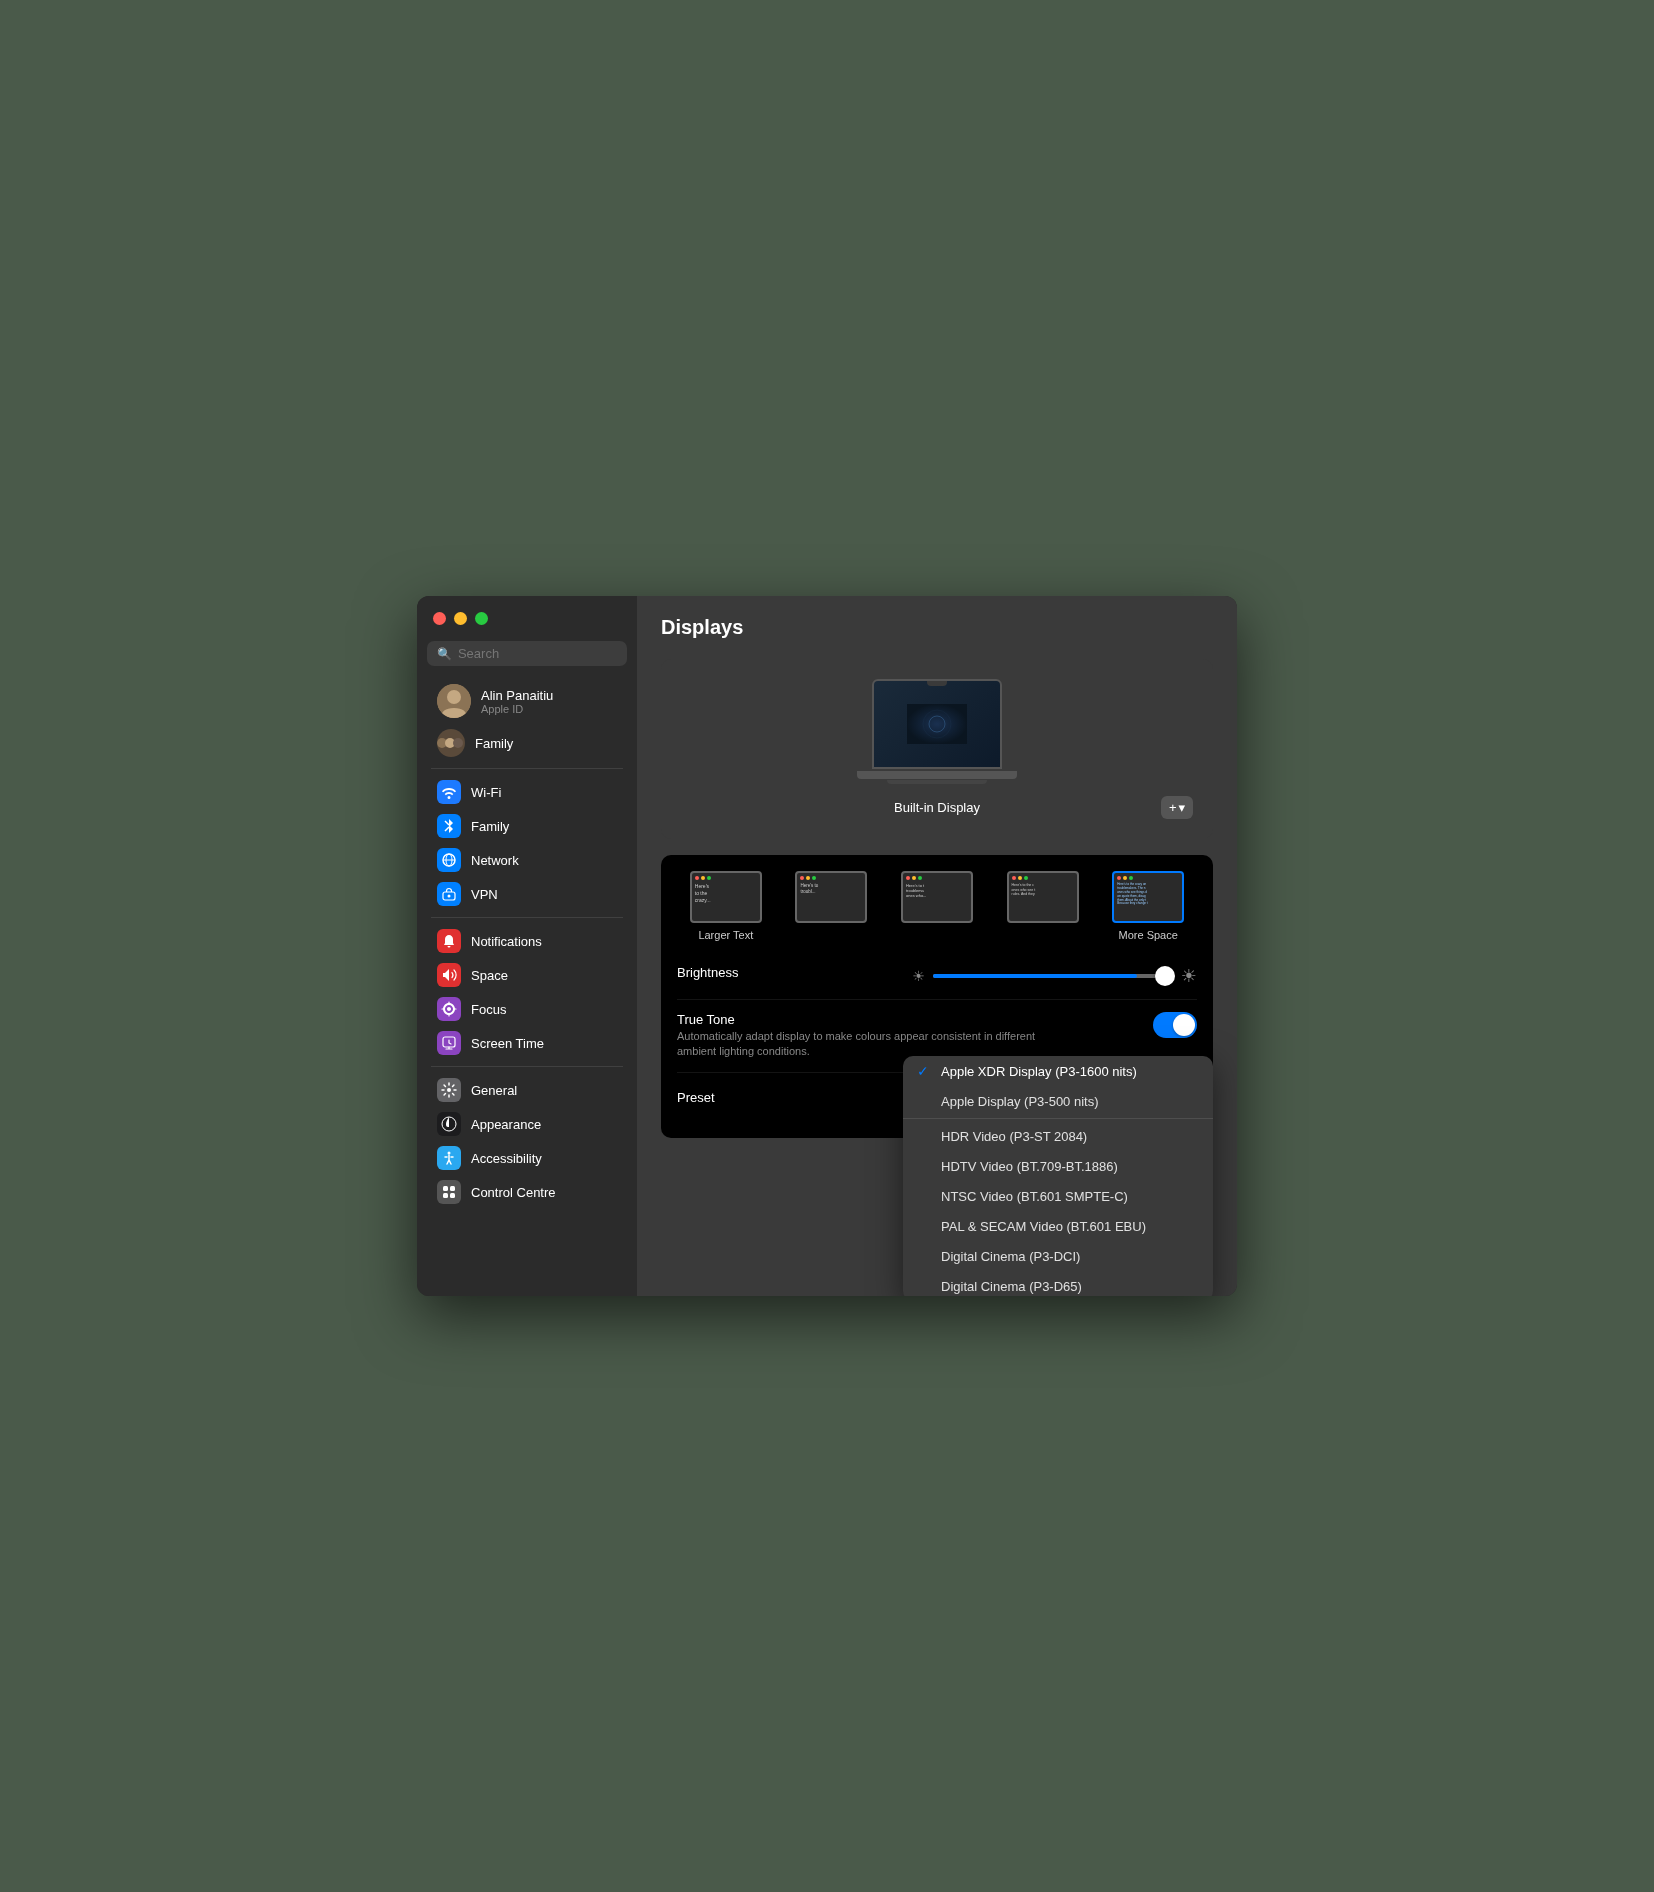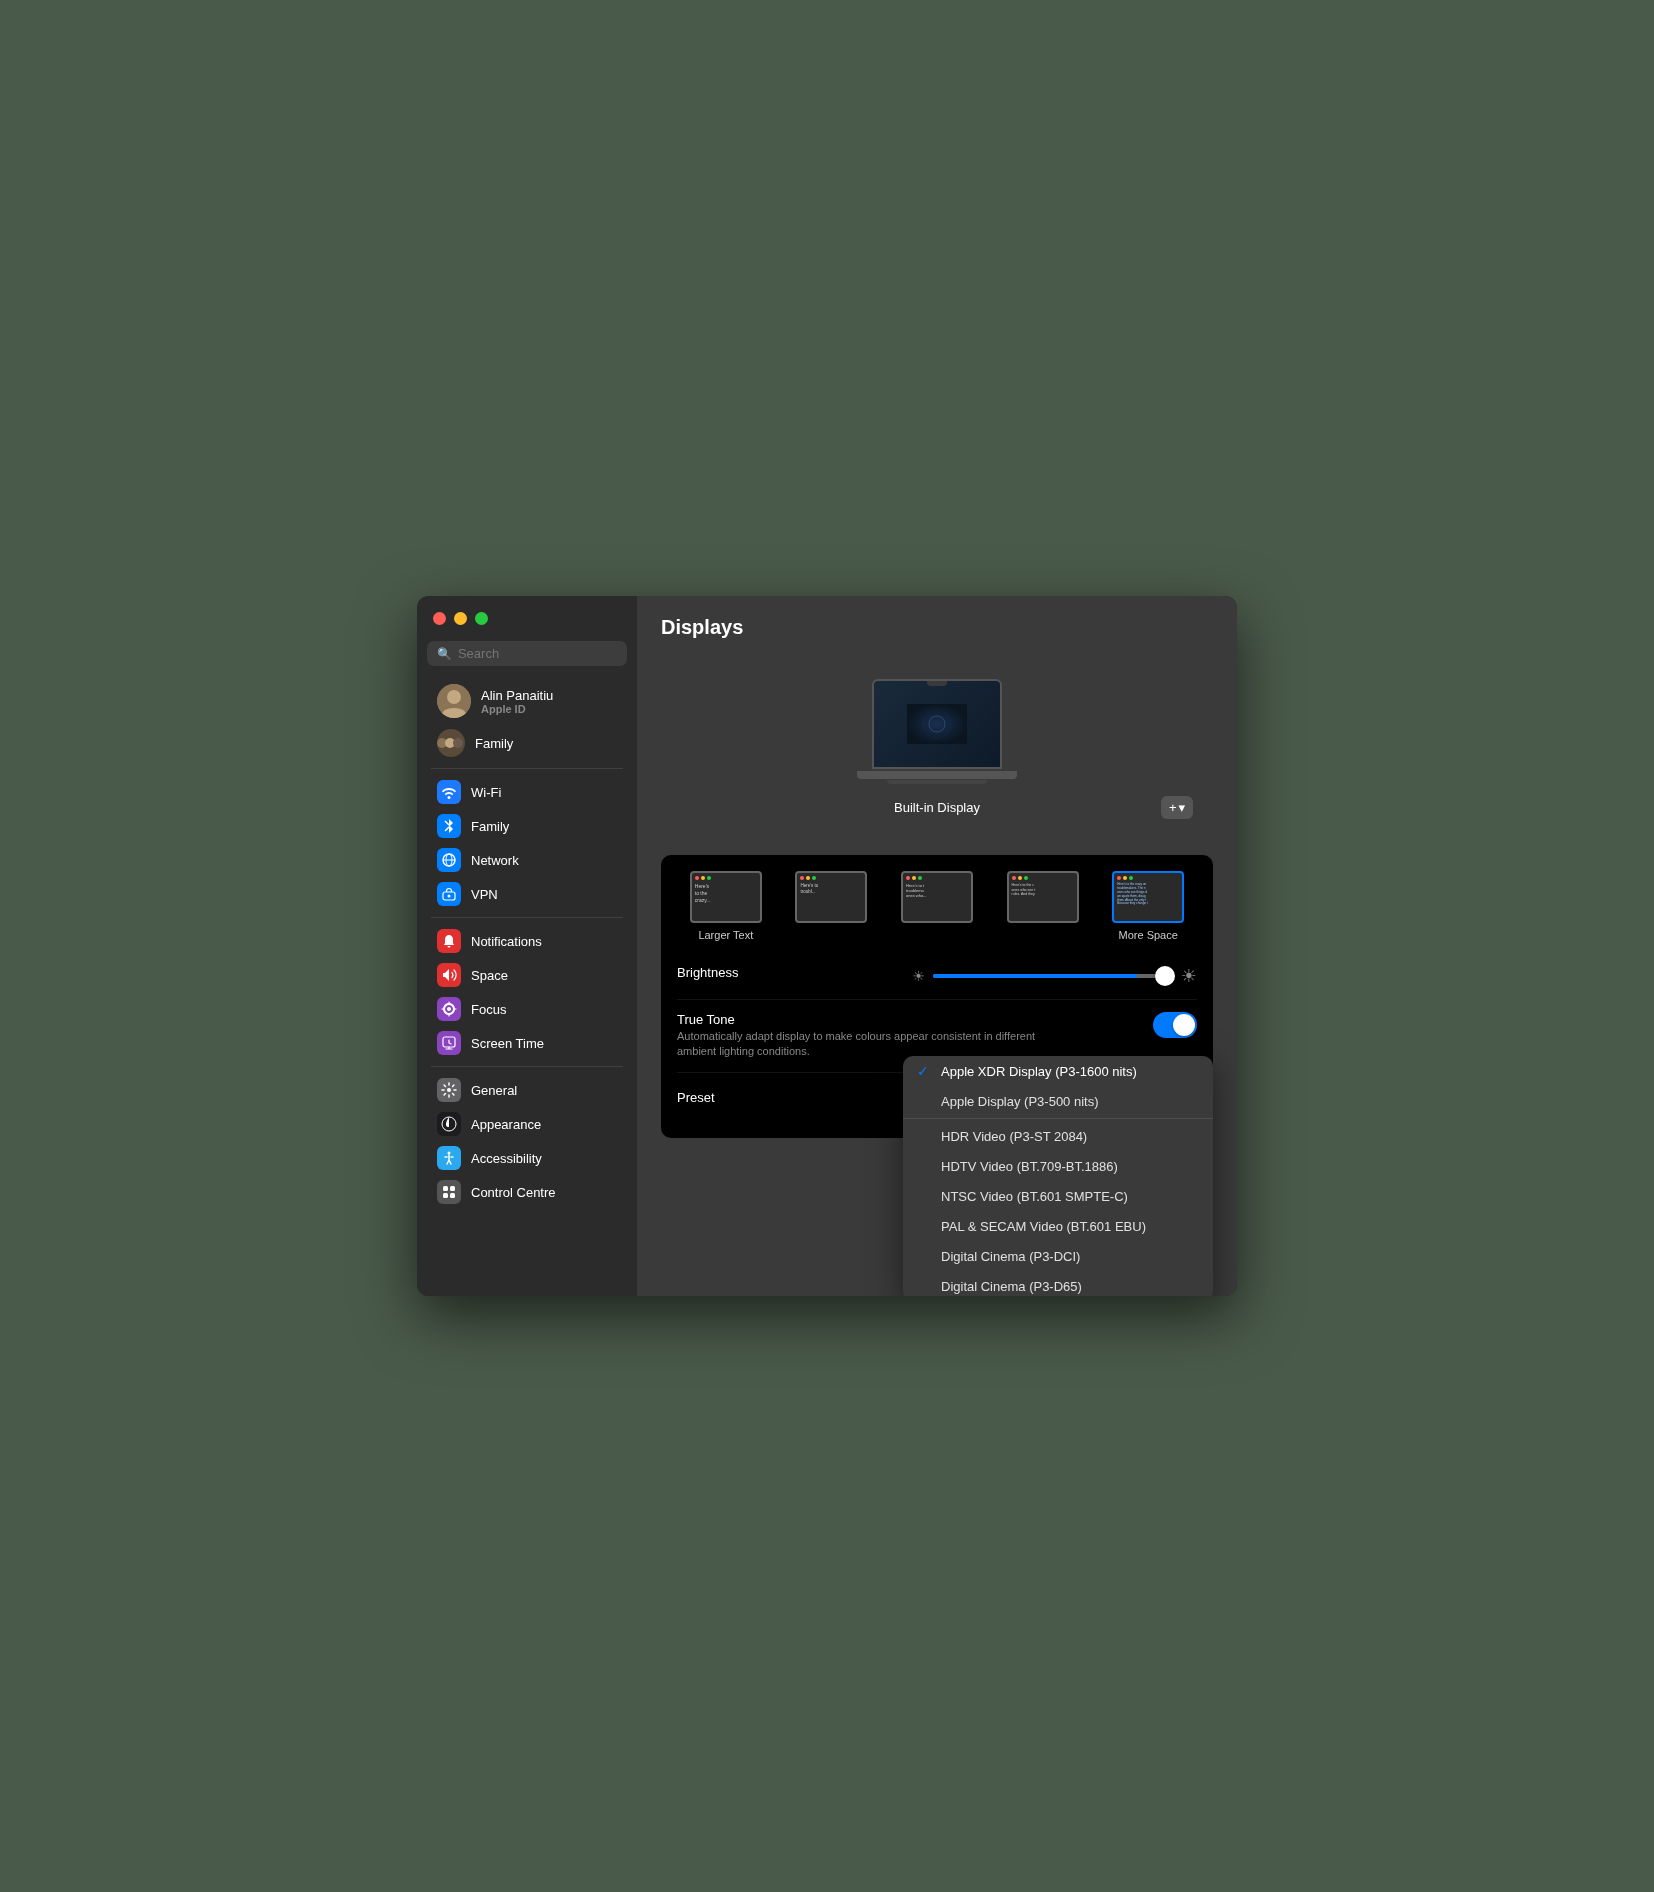--- a/index.html
+++ b/index.html
@@ -134,21 +134,20 @@
 
     .user-name {
       color: #fff;
       font-size: 13px;
       font-weight: 500;
     }
 
     .user-subtitle {
       color: #888;
       font-size: 11px;
-      font-weight: bold;
     }
 
     .family-avatar {
       width: 28px;
       height: 28px;
       border-radius: 50%;
       background: #5a4a3a;
       display: flex;
       align-items: center;
       justify-content: center;

